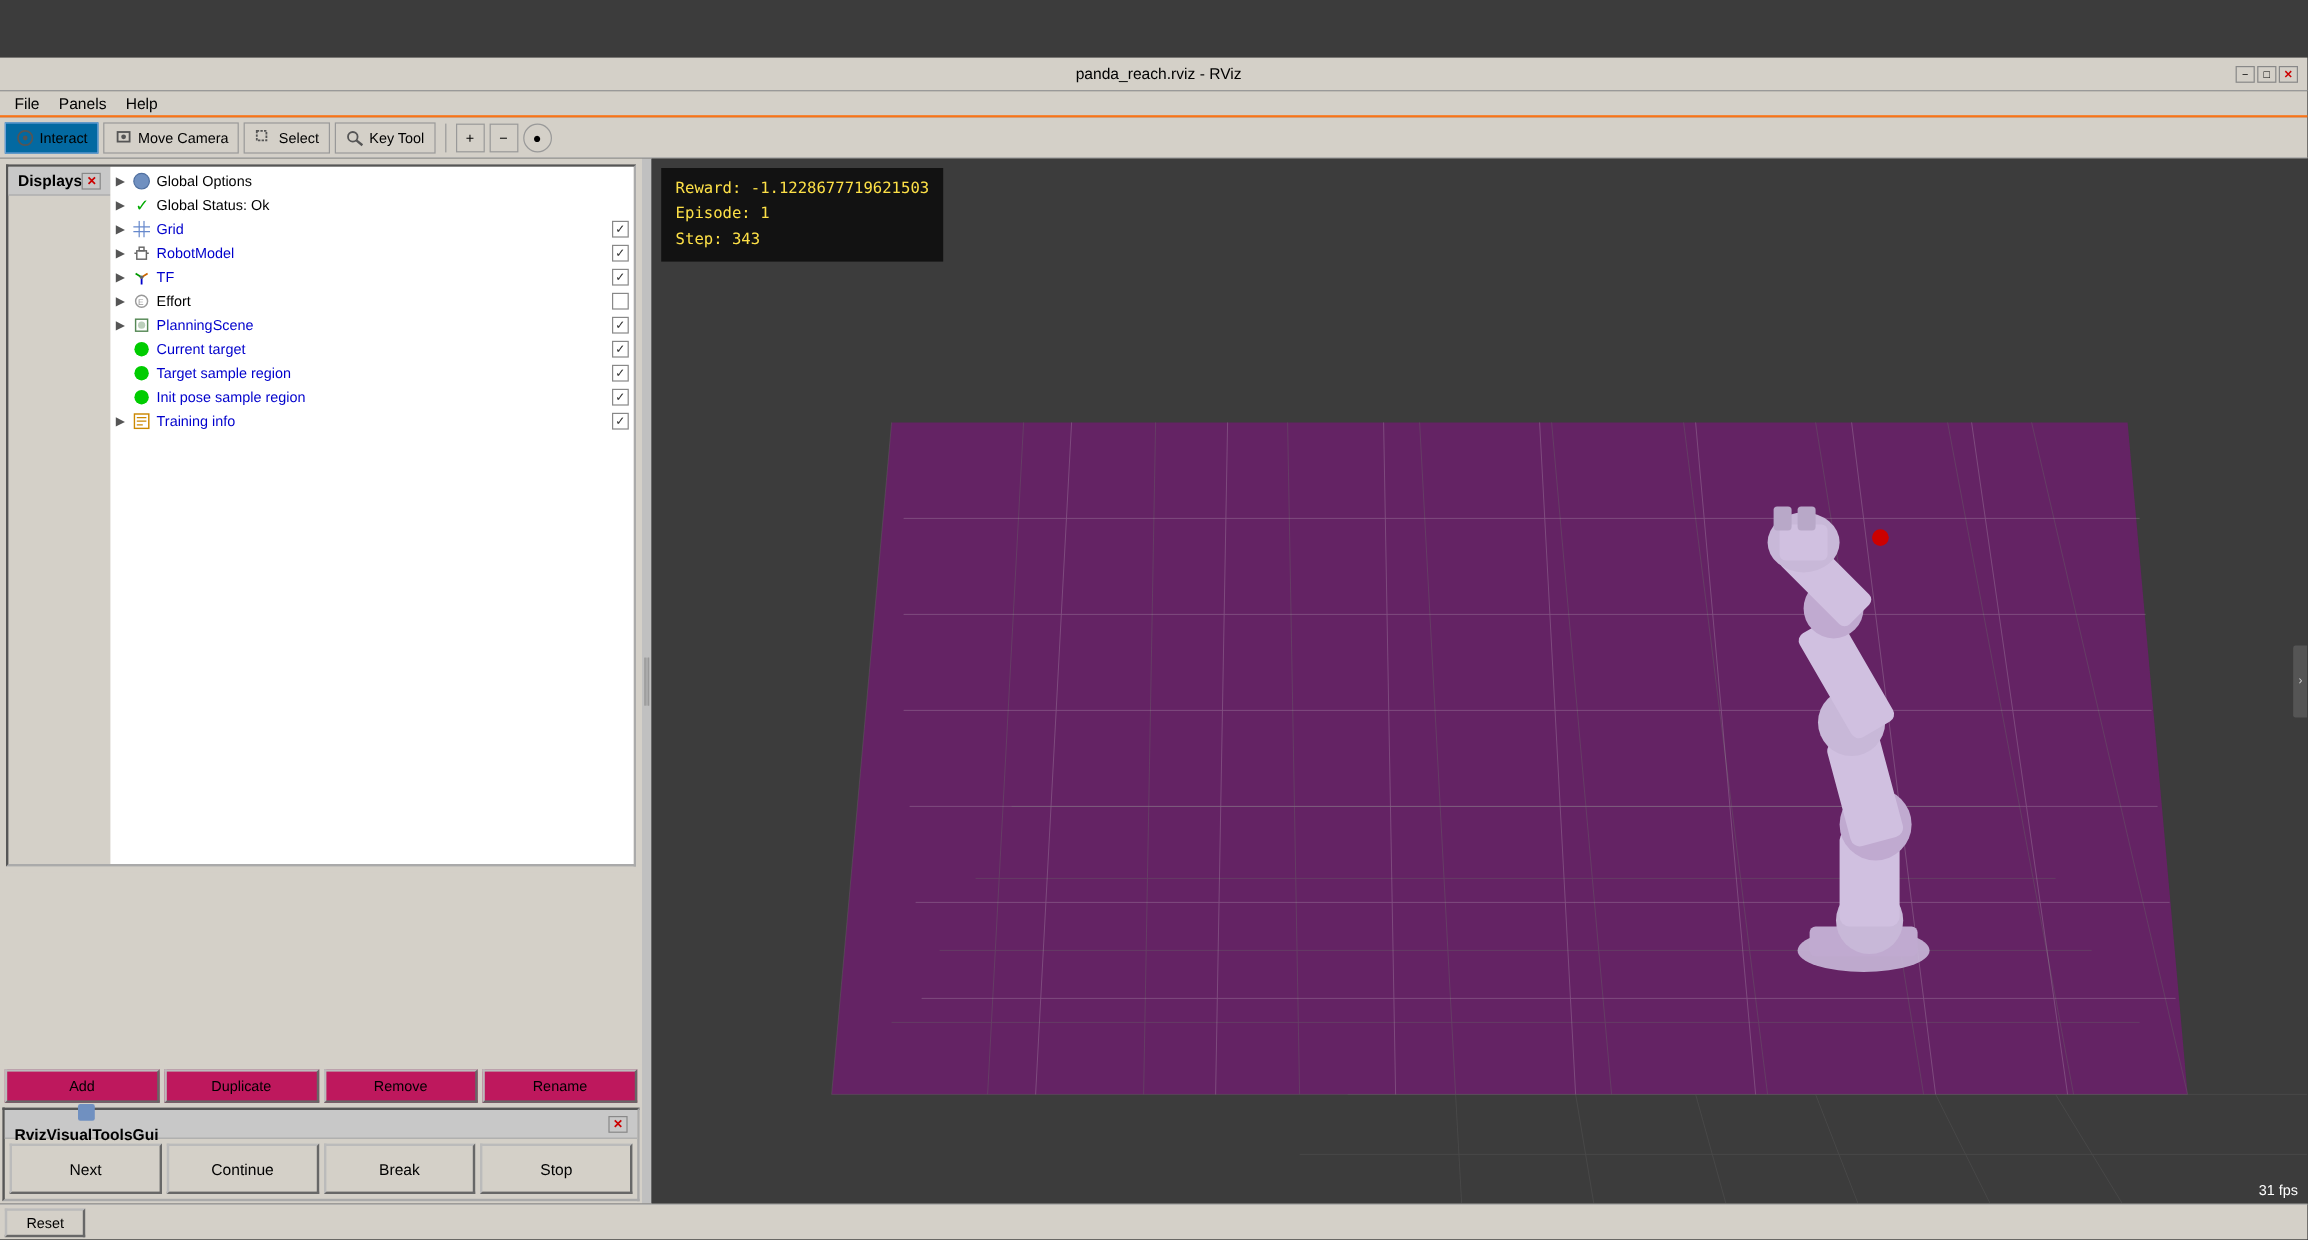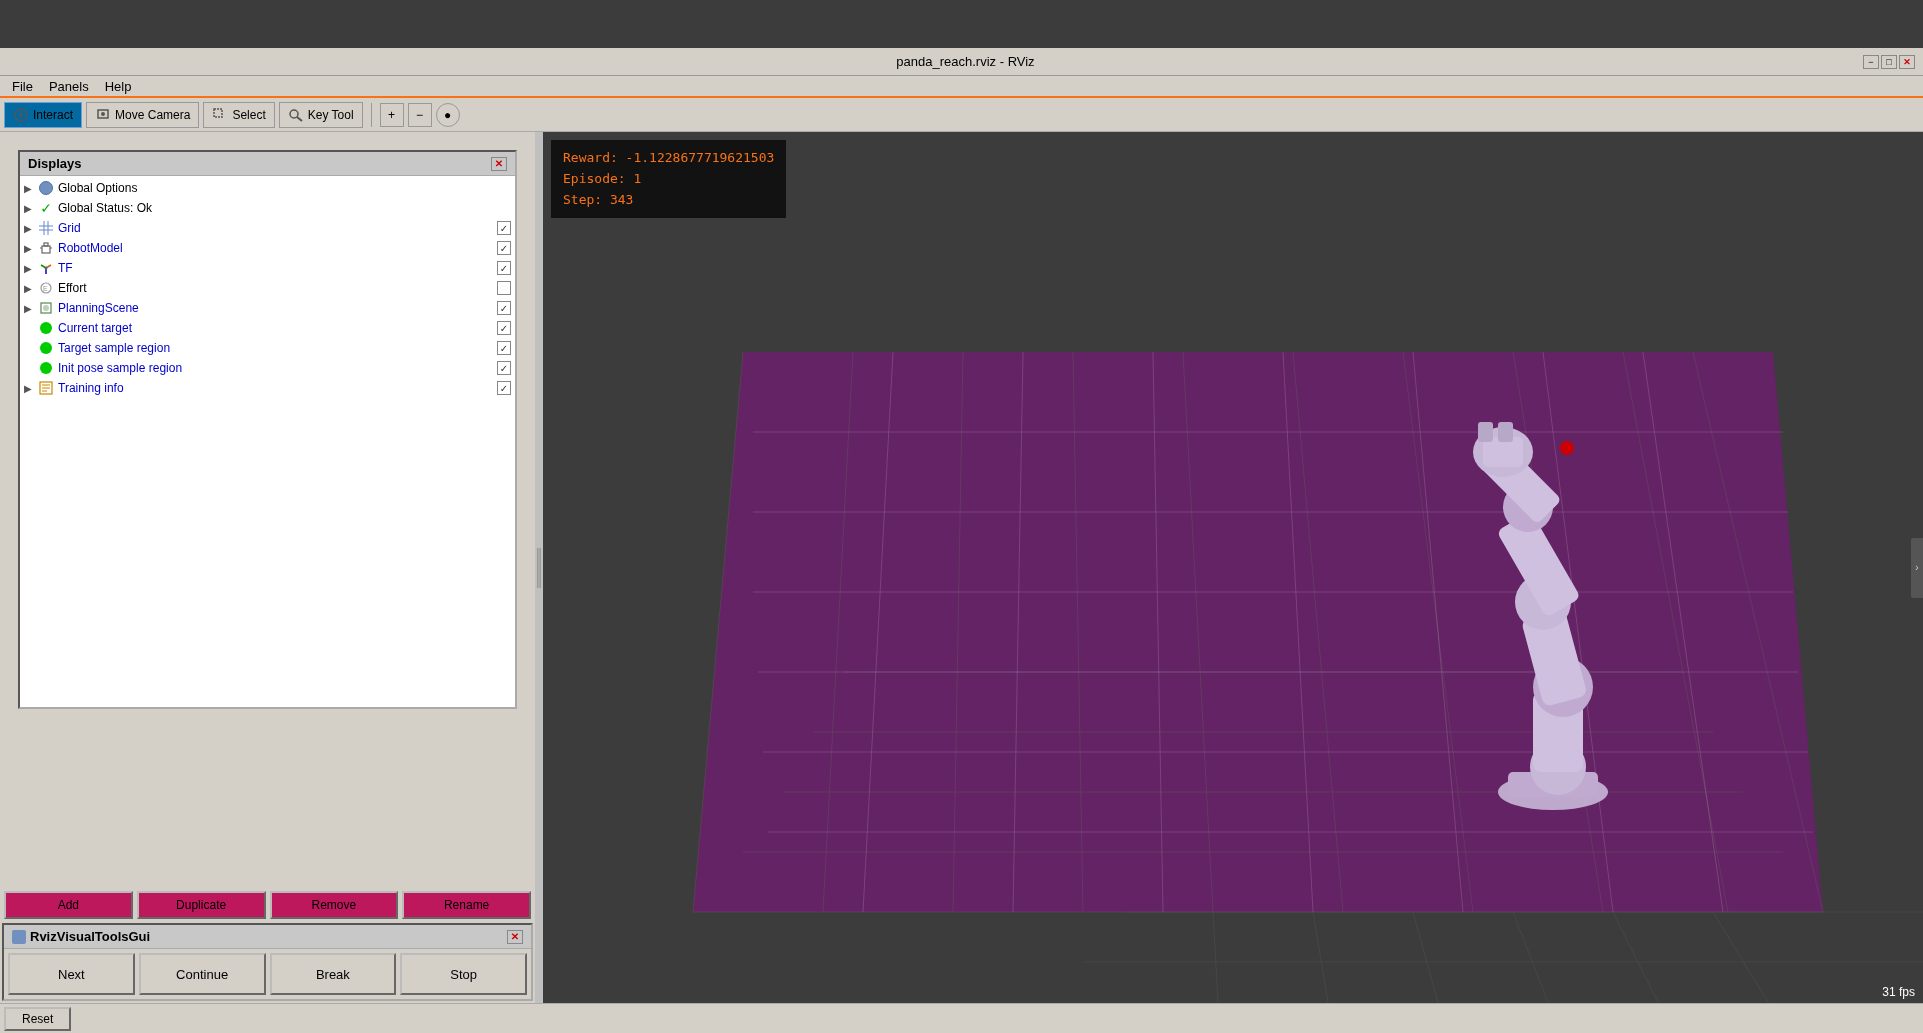--- a/index.html
+++ b/index.html
@@ -127,23 +127,23 @@
       display: flex;
       flex-direction: column;
       background: #d4d0c8;
       flex-shrink: 0;
     }
 
     
     .displays-panel {
       flex: 1;
       display: flex;
-      flex-direction: column;
+      flex-direction: row;
       border: 2px inset #aaa;
-      margin: 18px;
+      margin: 5px;
     }
     .panel-header {
       background: #c8c8c8;
       padding: 3px 8px;
       font-weight: bold;
       font-size: 13px;
       display: flex;
       align-items: center;
       justify-content: space-between;
       border-bottom: 1px solid #aaa;
@@ -296,21 +296,21 @@
       position: relative;
       overflow: hidden;
     }
 
     
     .info-overlay {
       position: absolute;
       top: 8px;
       left: 8px;
       background: rgba(0,0,0,0.7);
-      color: #f97316;
+      color: #fde047;
       padding: 8px 12px;
       font-size: 13px;
       font-family: monospace;
       line-height: 1.6;
       z-index: 10;
     }
 
     
     .fps-overlay {
       position: absolute;
@@ -566,21 +566,21 @@
 
     <div class="action-buttons">
       <button class="action-btn">Add</button>
       <button class="action-btn">Duplicate</button>
       <button class="action-btn">Remove</button>
       <button class="action-btn">Rename</button>
     </div>
 
     <div class="rviz-panel">
       <div class="panel-header">
-        <div style="display:flex;align-items:center;gap:4px;">
+        <div style="display:flex;align-items:center;gap:4px;flex-direction:column;">
           <div style="width:14px;height:14px;background:#7090c0;border-radius:2px;"></div>
           <span>RvizVisualToolsGui</span>
         </div>
         <div class="panel-close-btn">✕</div>
       </div>
       <div class="rviz-buttons">
         <button class="rviz-btn">Next</button>
         <button class="rviz-btn">Continue</button>
         <button class="rviz-btn">Break</button>
         <button class="rviz-btn">Stop</button>

